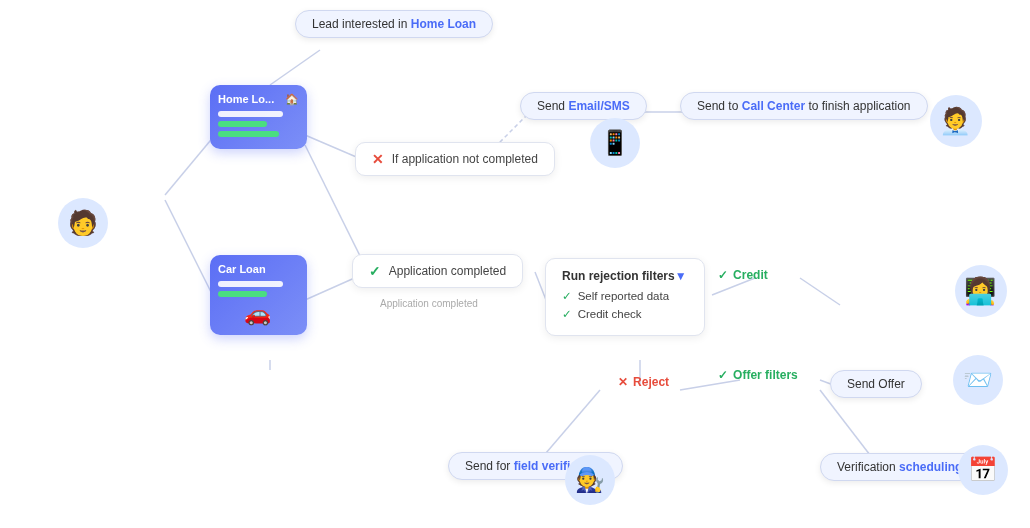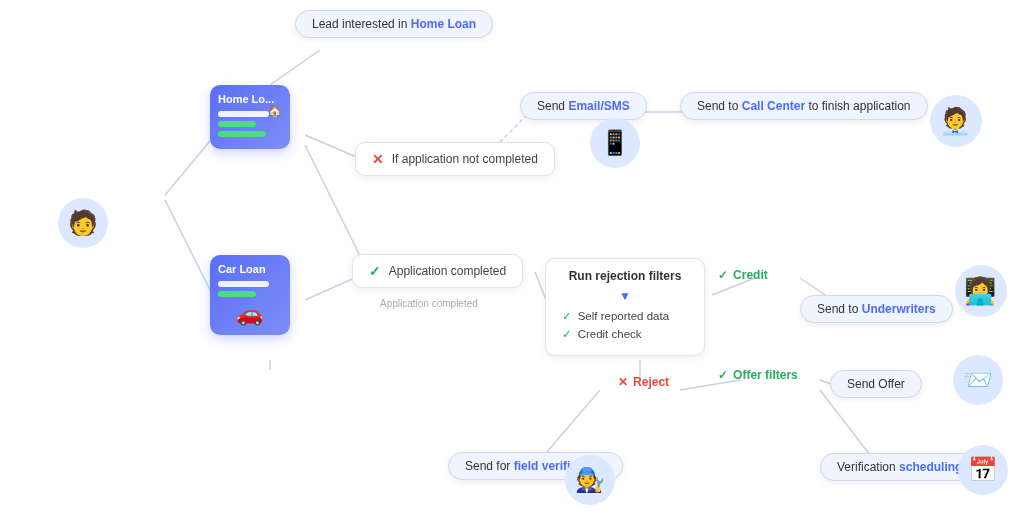--- a/index.html
+++ b/index.html
@@ -66,39 +66,37 @@
       border-radius: 10px;
       padding: 10px 16px;
       font-size: 12px;
       color: #444;
       box-shadow: 0 2px 8px rgba(0,0,0,0.07);
       min-width: 160px;
     }
     .filter-box .title {
       display: flex;
       align-items: center;
-      gap: 6px;
       font-weight: 600;
       margin-bottom: 6px;
       color: #333;
-      flex-direction: column;
     }
     .filter-box .item {
       display: flex;
       align-items: center;
       gap: 6px;
       margin-bottom: 4px;
       font-size: 11.5px;
     }
     .filter-box .item .icon-check { color: #27ae60; }
     
     .app-card {
       background: linear-gradient(135deg, #5b6ef5, #7c8ff7);
       border-radius: 10px;
-      width: 80px;
+      width: 97px;
       padding: 8px;
       box-shadow: 0 4px 12px rgba(90,110,245,0.3);
     }
     .app-card .card-title {
       color: #fff;
       font-size: 11px;
       font-weight: 600;
       margin-bottom: 6px;
     }
     .app-card .bar {
@@ -269,25 +267,20 @@
     </div>
   </div>
 
   <div class="node" style="left:718px;top:268px;">
     <div class="outcome-label accept">
       <span>✓</span>
       <span>Credit</span>
     </div>
   </div>
 
-  <div class="node" style="left:800px;top:295px;">
-    <div class="pill">
-      <span>Send to</span>&nbsp;<span class="highlight">Underwriters</span>
-    </div>
-  </div>
 
   <div class="node" style="left:955px;top:265px;">
     <div class="avatar-circle" style="width:52px;height:52px;">
       <span style="font-size:26px;">👩‍💻</span>
     </div>
   </div>
 
   <div class="node" style="left:618px;top:375px;">
     <div class="outcome-label reject">
       <span>✕</span>

